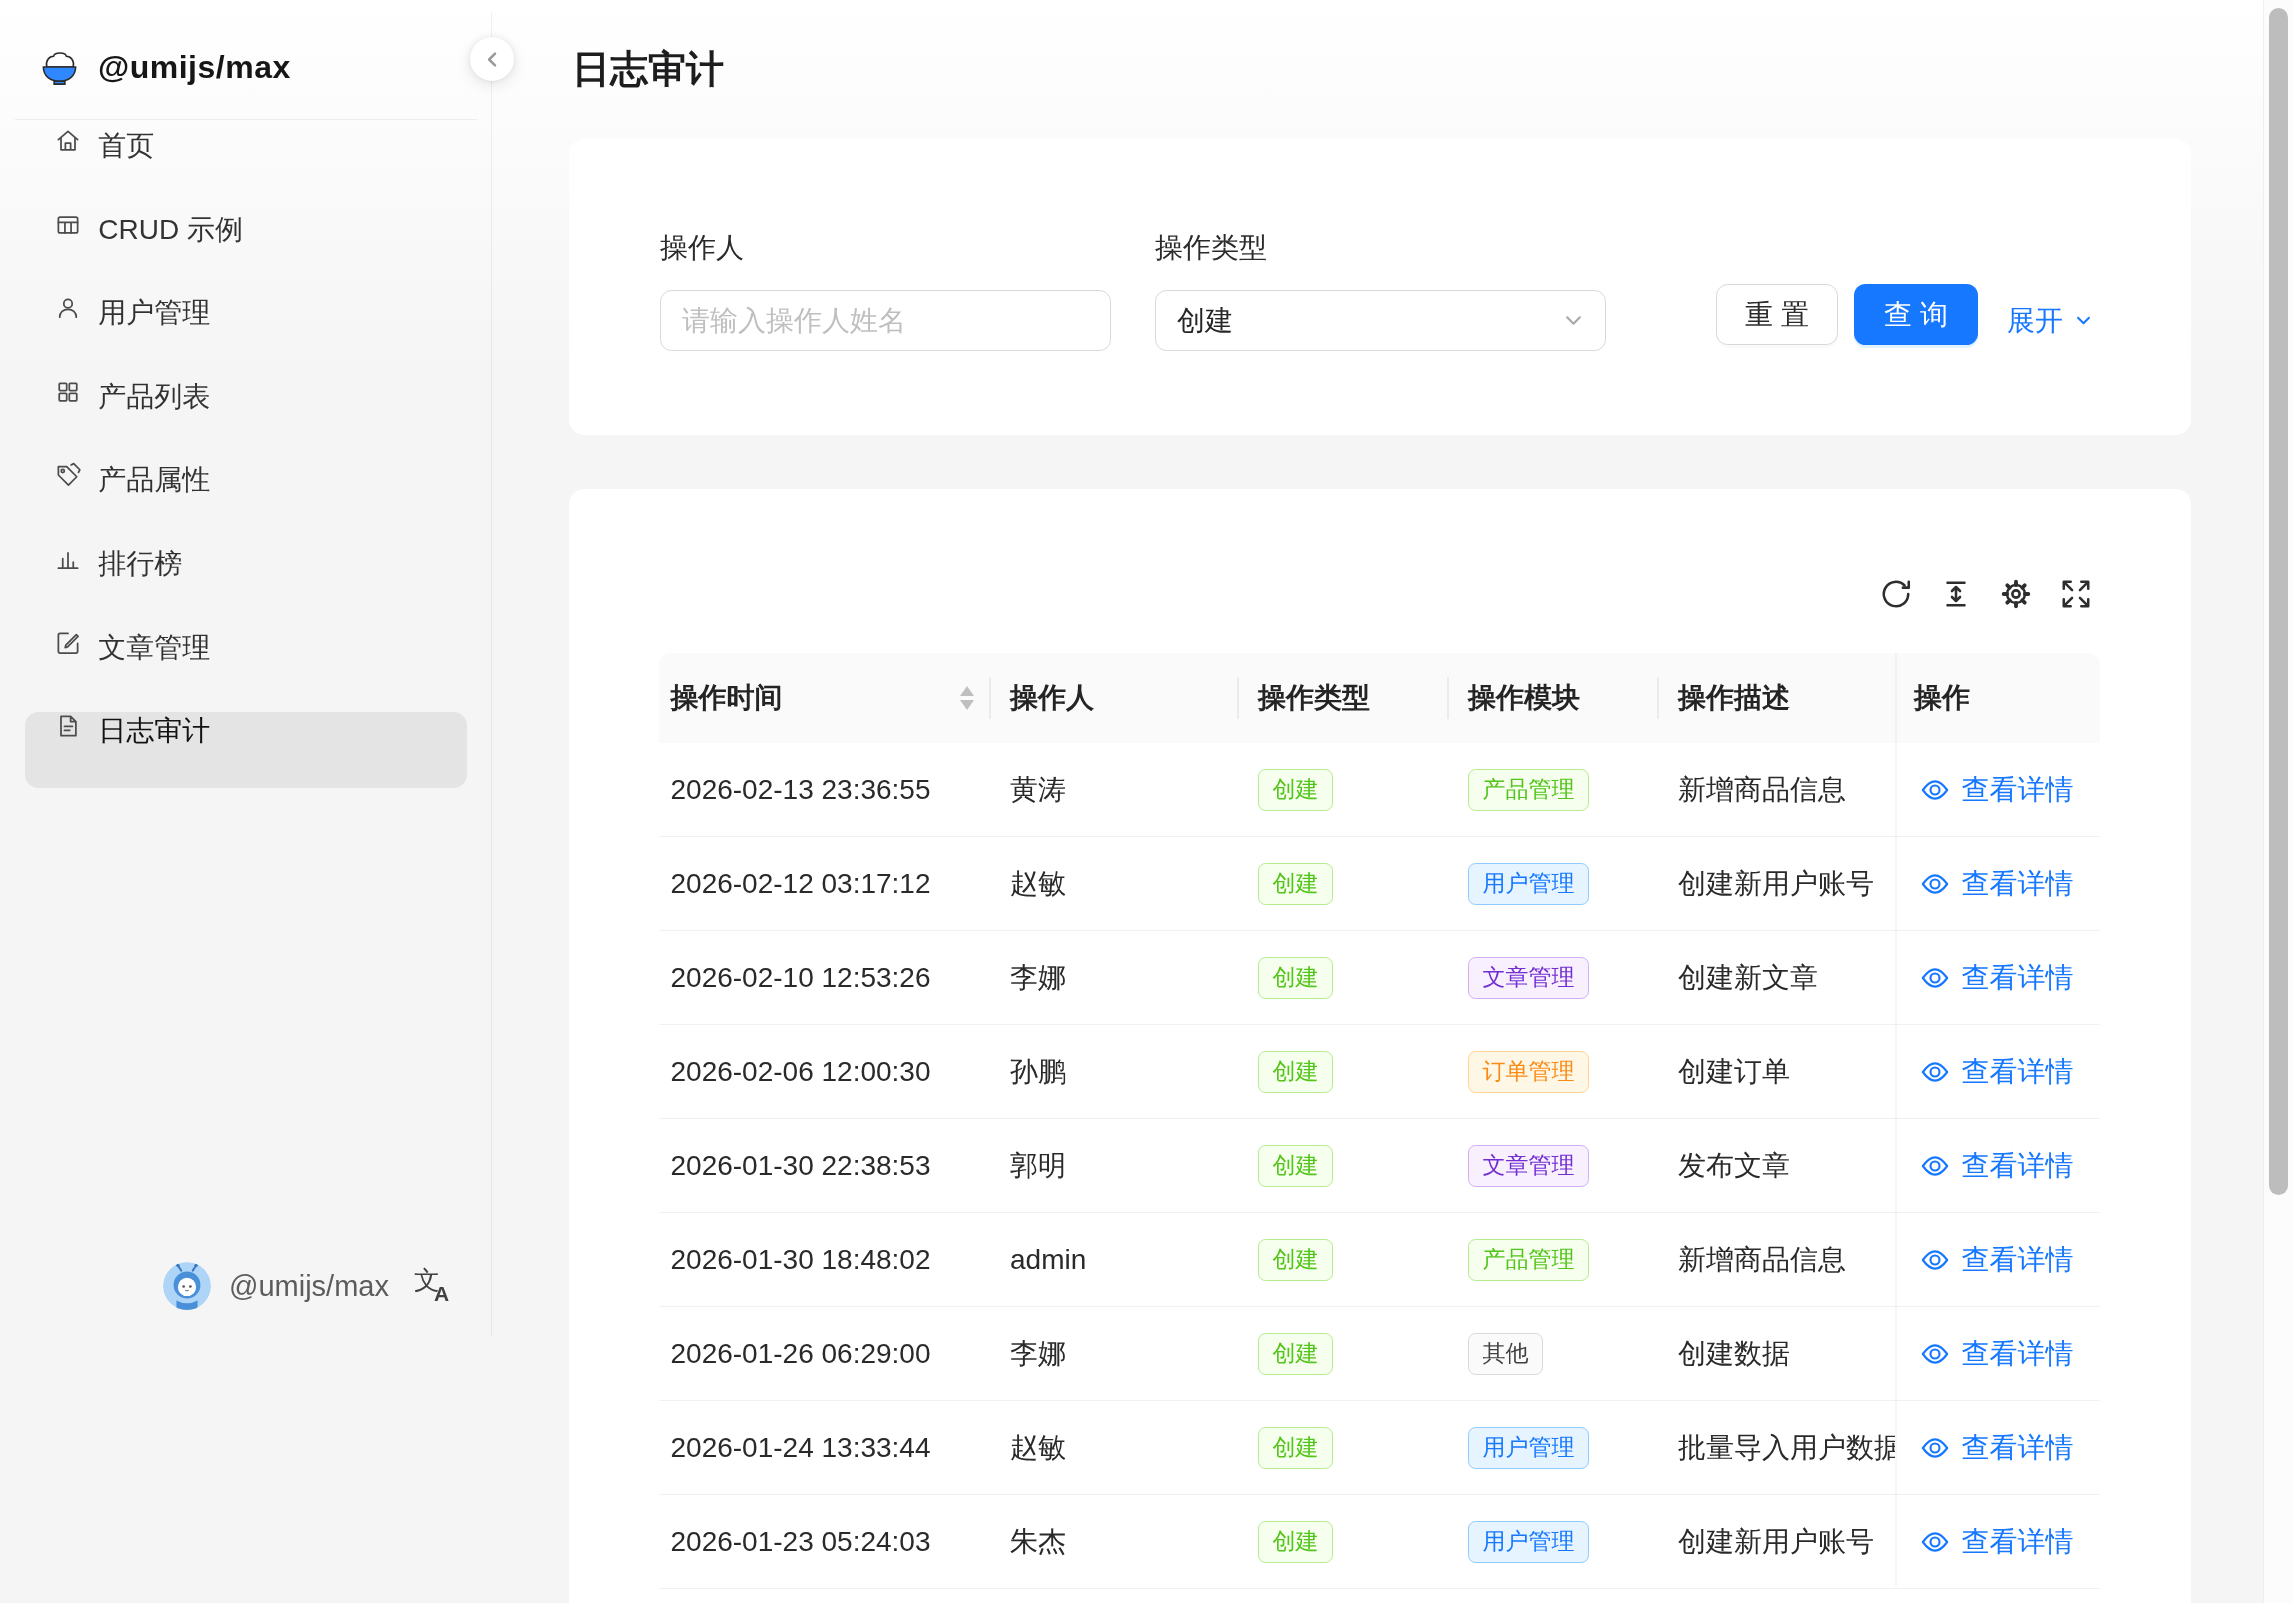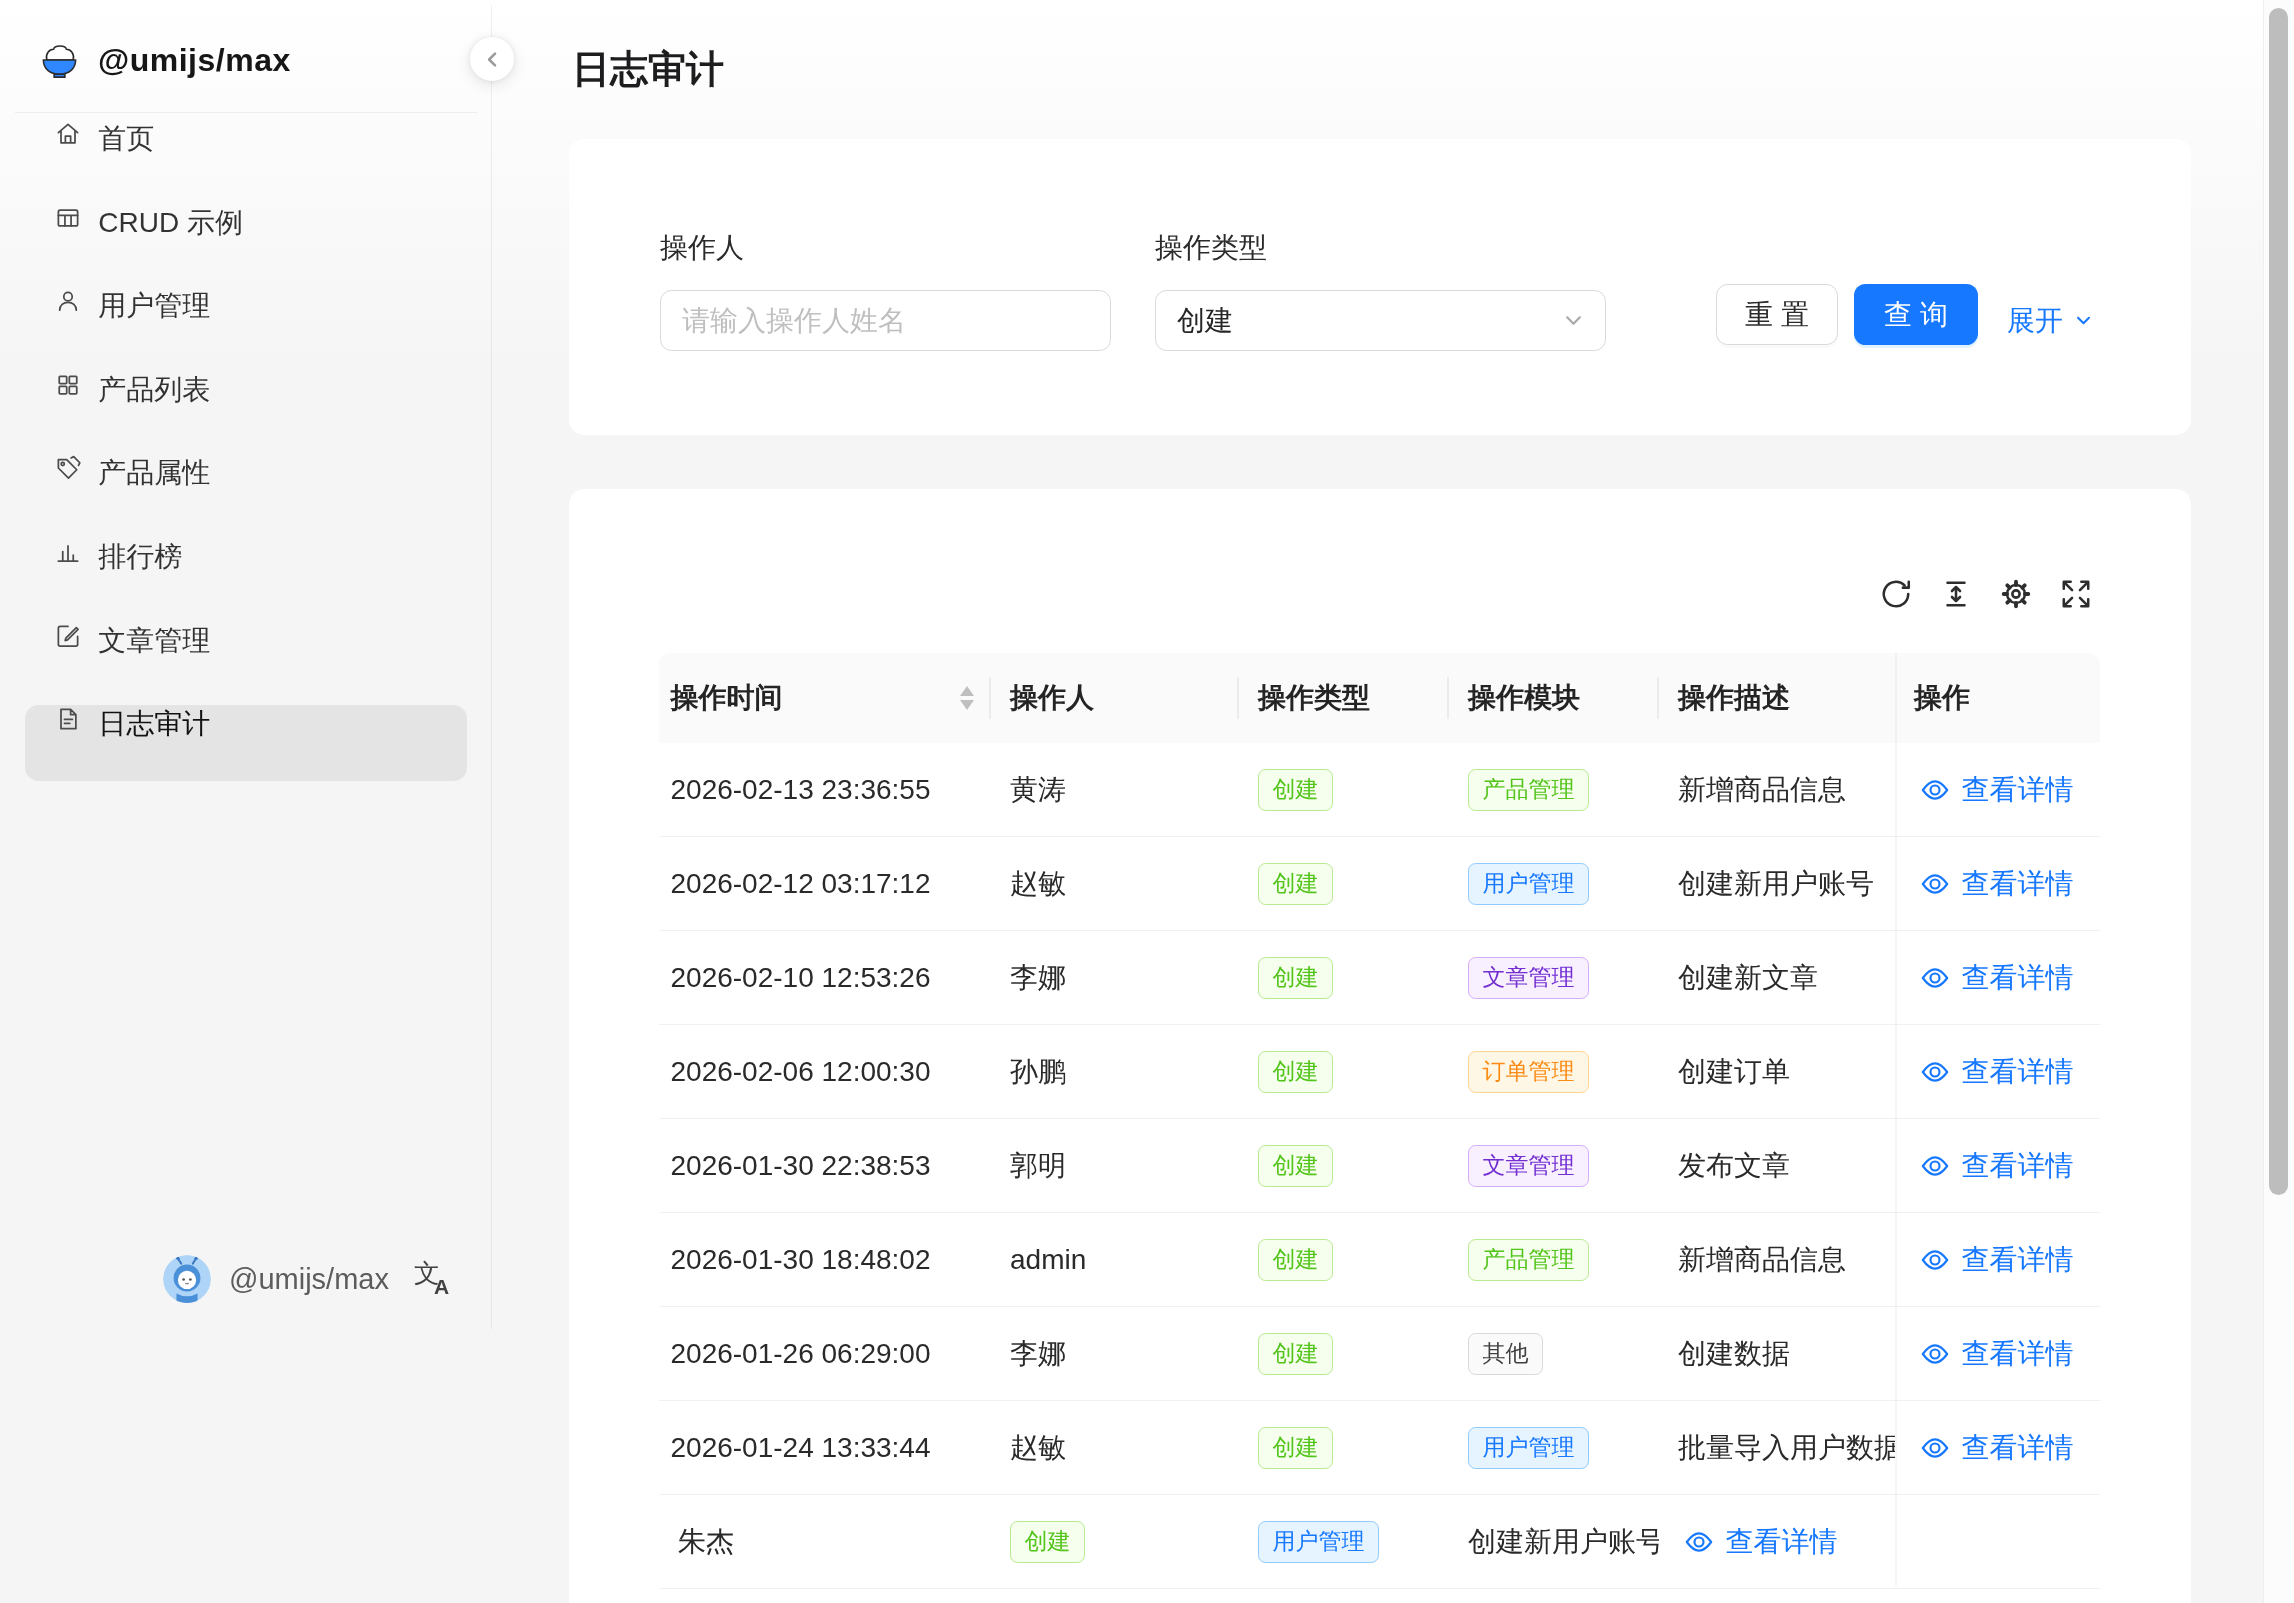--- a/index.html
+++ b/index.html
@@ -2,21 +2,21 @@
 <html><head>
 <meta charset="utf-8">
 <style>
   html,body{margin:0;padding:0;background:#f5f5f5;}
   .page{position:relative;width:2294px;height:1604px;overflow:hidden;
         font-family:"Liberation Sans","DejaVu Sans",sans-serif;background:#f5f5f5;color:#262626;}
   .top-glow{position:absolute;top:0;left:0;width:2264px;height:411px;
         background:linear-gradient(180deg,#ffffff 0%,rgba(255,255,255,0) 92%);}
 
   
-  .sidebar{position:absolute;top:5px;left:0;width:492px;height:1324px;
+  .sidebar{position:absolute;top:12px;left:0;width:492px;height:1324px;
         border-right:1.9px solid rgba(0,0,0,0.055);box-sizing:border-box;}
   .logo-row{position:absolute;top:25px;left:38px;height:61px;display:flex;align-items:center;gap:17px;}
   .logo-text{font-size:32px;font-weight:700;color:#161616;letter-spacing:0.5px;}
   .logo-divider{position:absolute;top:107px;left:15.3px;width:462px;border-top:1.9px solid rgba(5,5,5,0.06);}
   .menu{position:absolute;top:115px;left:0;width:492px;}
   .menu-item{height:76px;margin:0 25px 7.6px 25px;border-radius:13.4px;display:flex;align-items:flex-start;
         gap:16.3px;padding:0 29px;font-size:28px;color:rgba(0,0,0,0.80);cursor:pointer;box-sizing:border-box;}
   .menu-item.selected{background:rgba(0,0,0,0.068);color:rgba(0,0,0,0.92);}
   .mi-icon{width:28px;height:28px;flex:0 0 28px;stroke:#4c4c4c;fill:none;stroke-width:2;
         stroke-linecap:round;stroke-linejoin:round;}
@@ -476,20 +476,21 @@
     <div class="td">批量导入用户数据</div>
     <div class="td c-act">
       <svg viewBox="0 0 31 31" width="30" height="30">
                 <use href="#i-eye"></use>
               </svg>
       <span>查看详情</span>
     </div>
   </div>
 
   <div class="trow grid-cols">
+    <div class="td c-time">2026-01-23 05:24:03</div>
     <div class="td">朱杰</div>
     <div class="td">
       <span class="tag tag-green">创建</span>
     </div>
     <div class="td">
       <span class="tag tag-blue">用户管理</span>
     </div>
     <div class="td">创建新用户账号</div>
     <div class="td c-act">
       <svg viewBox="0 0 31 31" width="30" height="30">

